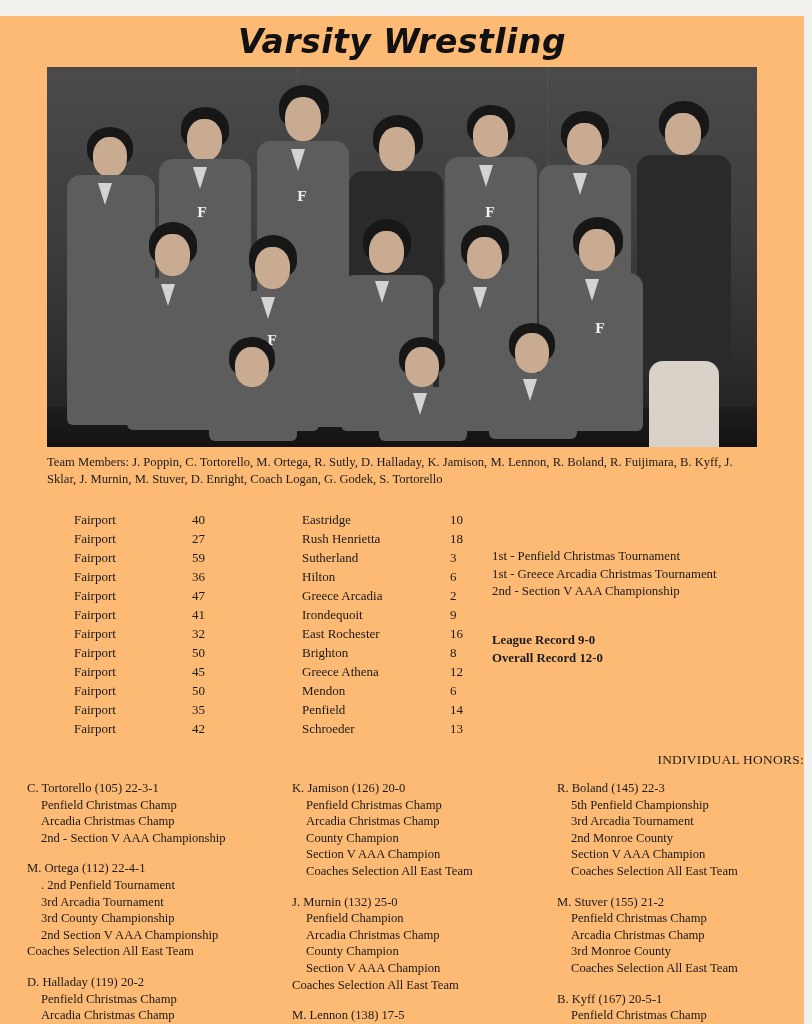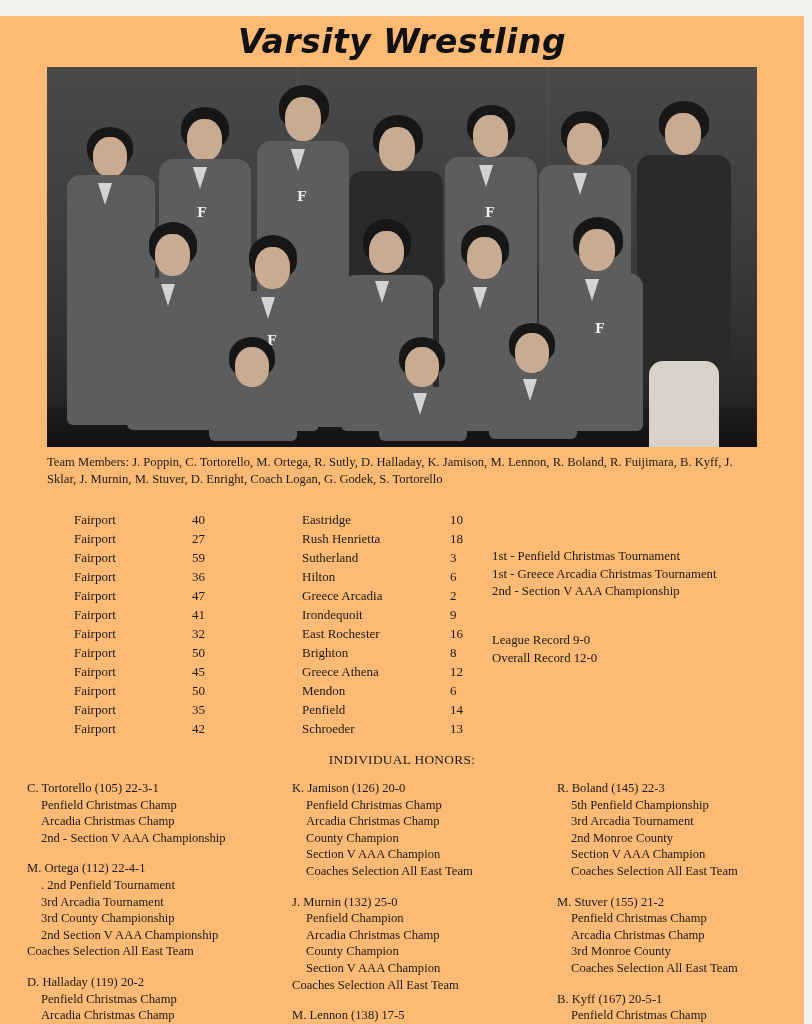--- a/index.html
+++ b/index.html
@@ -126,24 +126,25 @@
     top: 38px;
     font-size: 12.8px;
     line-height: 1.38;
   }
   .records {
     position: absolute;
     left: 470px;
     top: 122px;
     font-size: 12.8px;
     line-height: 1.38;
+    font-weight: bold;
   }
 
   .honors-head {
-    text-align: center;
+    text-align: right;
     font-size: 13.4px;
     margin-top: 14px;
     letter-spacing: .3px;
   }
 
   
   .honors {
     position: relative;
     width: 790px;
     margin: 12px auto 0 auto;

